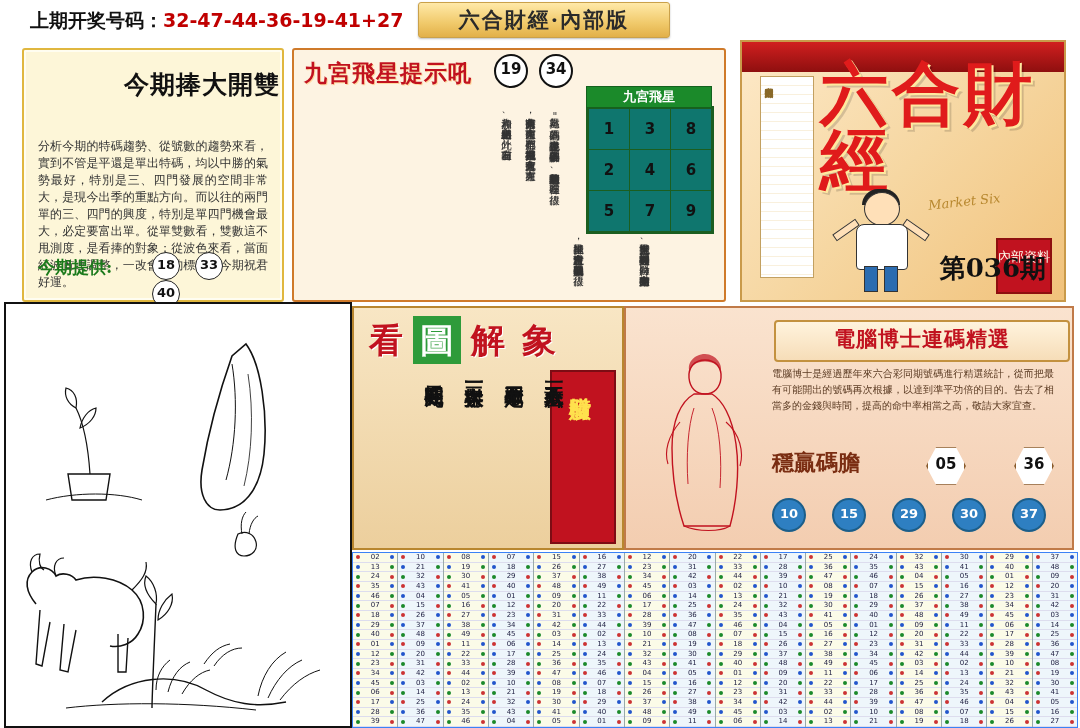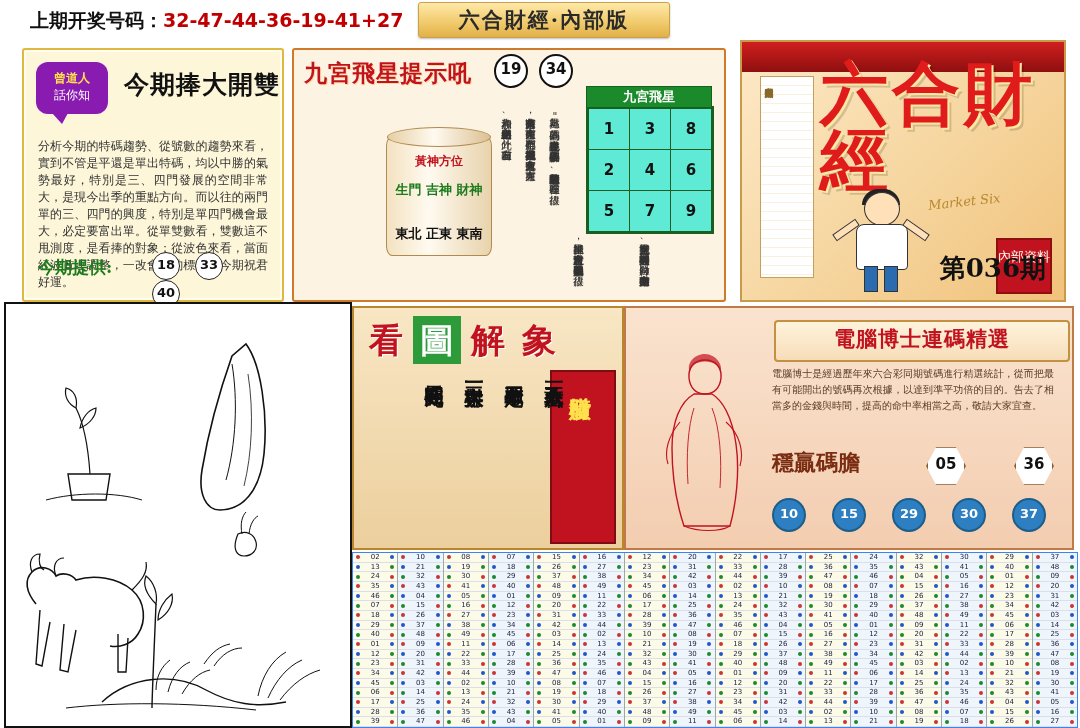--- a/index.html
+++ b/index.html
@@ -112,21 +112,21 @@
   .jar .blk{
     position:absolute;top:88px;left:0;right:0;text-align:center;
     color:#111;font-size:13px;font-weight:bold;line-height:17px;
   }
   .p2-vtext{
     position:absolute;top:60px;font-size:10.5px;line-height:14px;
     writing-mode:vertical-rl;text-orientation:upright;color:#333;height:180px;
   }
   .grid9{
     position:absolute;left:292px;top:56px;width:124px;height:124px;
-    background:#5eead4;border:2px solid #1b5e20;
+    background:#0f766e;border:2px solid #1b5e20;
   }
   .grid9 .hdr{
     position:absolute;left:-2px;top:-22px;width:124px;height:20px;
     background:#1b8a2a;color:#fff;font-size:13px;font-weight:bold;
     text-align:center;line-height:20px;border:1px solid #14611e;
   }
   .grid9 table{border-collapse:collapse;width:100%;height:100%;}
   .grid9 td{
     border:1px solid #1b5e20;text-align:center;
     font-size:15px;font-weight:bold;color:#111;width:33.33%;
@@ -307,57 +307,39 @@
   <div class="topbar">
     <div class="prev-draw">
       <span>上期开奖号码：</span><span class="nums">32-47-44-36-19-41+27</span>
     </div>
     <div class="brand-plate">
       <span>六合財經·內部版</span>
     </div>
   </div>
 
   <div class="panel1">
-    <div class="bubble">
-      <div class="b1">曾道人</div>
-      <div>話你知</div>
-    </div>
     <div class="p1-title">今期捧大開雙</div>
     <div class="p1-body">分析今期的特碼趨勢、從號數的趨勢來看，實到不管是平還是單出特碼，均以中勝的氣勢最好，特別是三、四門發展的空間非常大，是現今出季的重點方向。而以往的兩門單的三、四門的興度，特別是單四門機會最大，必定要富出單。從單雙數看，雙數這不甩測度，是看捧的對象；從波色來看，當面紅波首連調整，一改會過的標準，今期祝君好運。</div>
     <div class="p1-foot">
       <div class="lbl">今期提供:</div>
       <div class="balls">
         <span class="ball">18</span>
         <span class="ball">33</span>
         <span class="ball">40</span>
       </div>
     </div>
   </div>
 
   <div class="panel2">
     <div class="p2-title">九宮飛星提示吼</div>
     <div class="p2-circles">
       <span class="circ">19</span>
       <span class="circ">34</span>
     </div>
 
-    <div class="jar">
-      <div class="jt"></div>
-      <div class="red">黃神方位</div>
-      <div class="grn">
-        <span>生門</span>
-        <span>吉神</span>
-        <span>財神</span>
-      </div>
-      <div class="blk">
-        <span>東北</span>
-        <span>正東</span>
-        <span>東南</span>
-      </div>
-    </div>
 
     <div class="p2-vtext" style="left:206px;">虎為沙和、相主結合得出之必號、此外、左彌前右自</div>
     <div class="p2-vtext" style="left:230px;">將會落在東南方向，而在東南方位，都有是生門，根據九宮飛星圖系推算、會落在東北方向，而在東方</div>
     <div class="p2-vtext" style="left:254px;">尾數為"的靈碼為、也就是說從今次亦要、計各個字後的靈碼為"，那就意味著尾數為的特別、左彌得旺、故得</div>
     <div class="p2-vtext" style="left:278px;top:186px;height:58px;">飛星圖推算，會出現一齊看方主注意，留意尾數為的號碼與旺發旺、故得</div>
     <div class="p2-vtext" style="left:344px;top:186px;height:58px;">之九宮飛星圖推算、今期搜尋關數日之時稱、財神位向、而在東南方向的特徵點</div>
     <div class="p2-vtext" style="left:404px;top:60px;height:120px;">根據奇門遁甲</div>
 
     <div class="grid9">
       <div class="hdr">九宮飛星</div>

